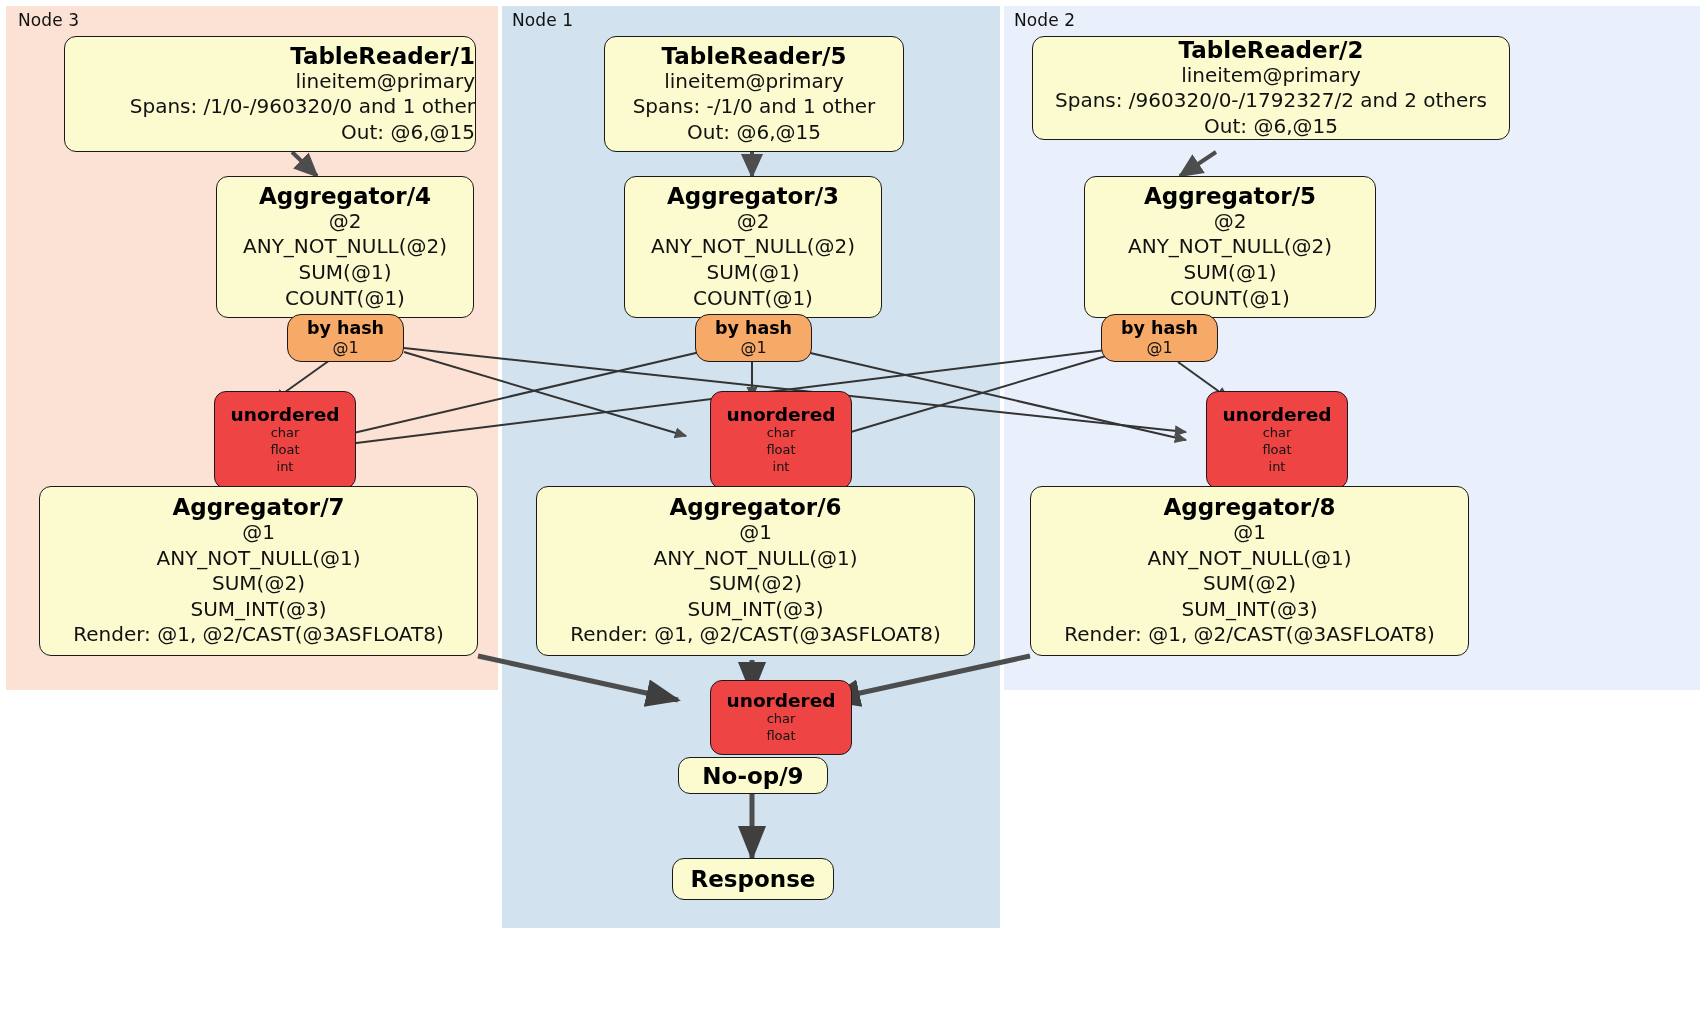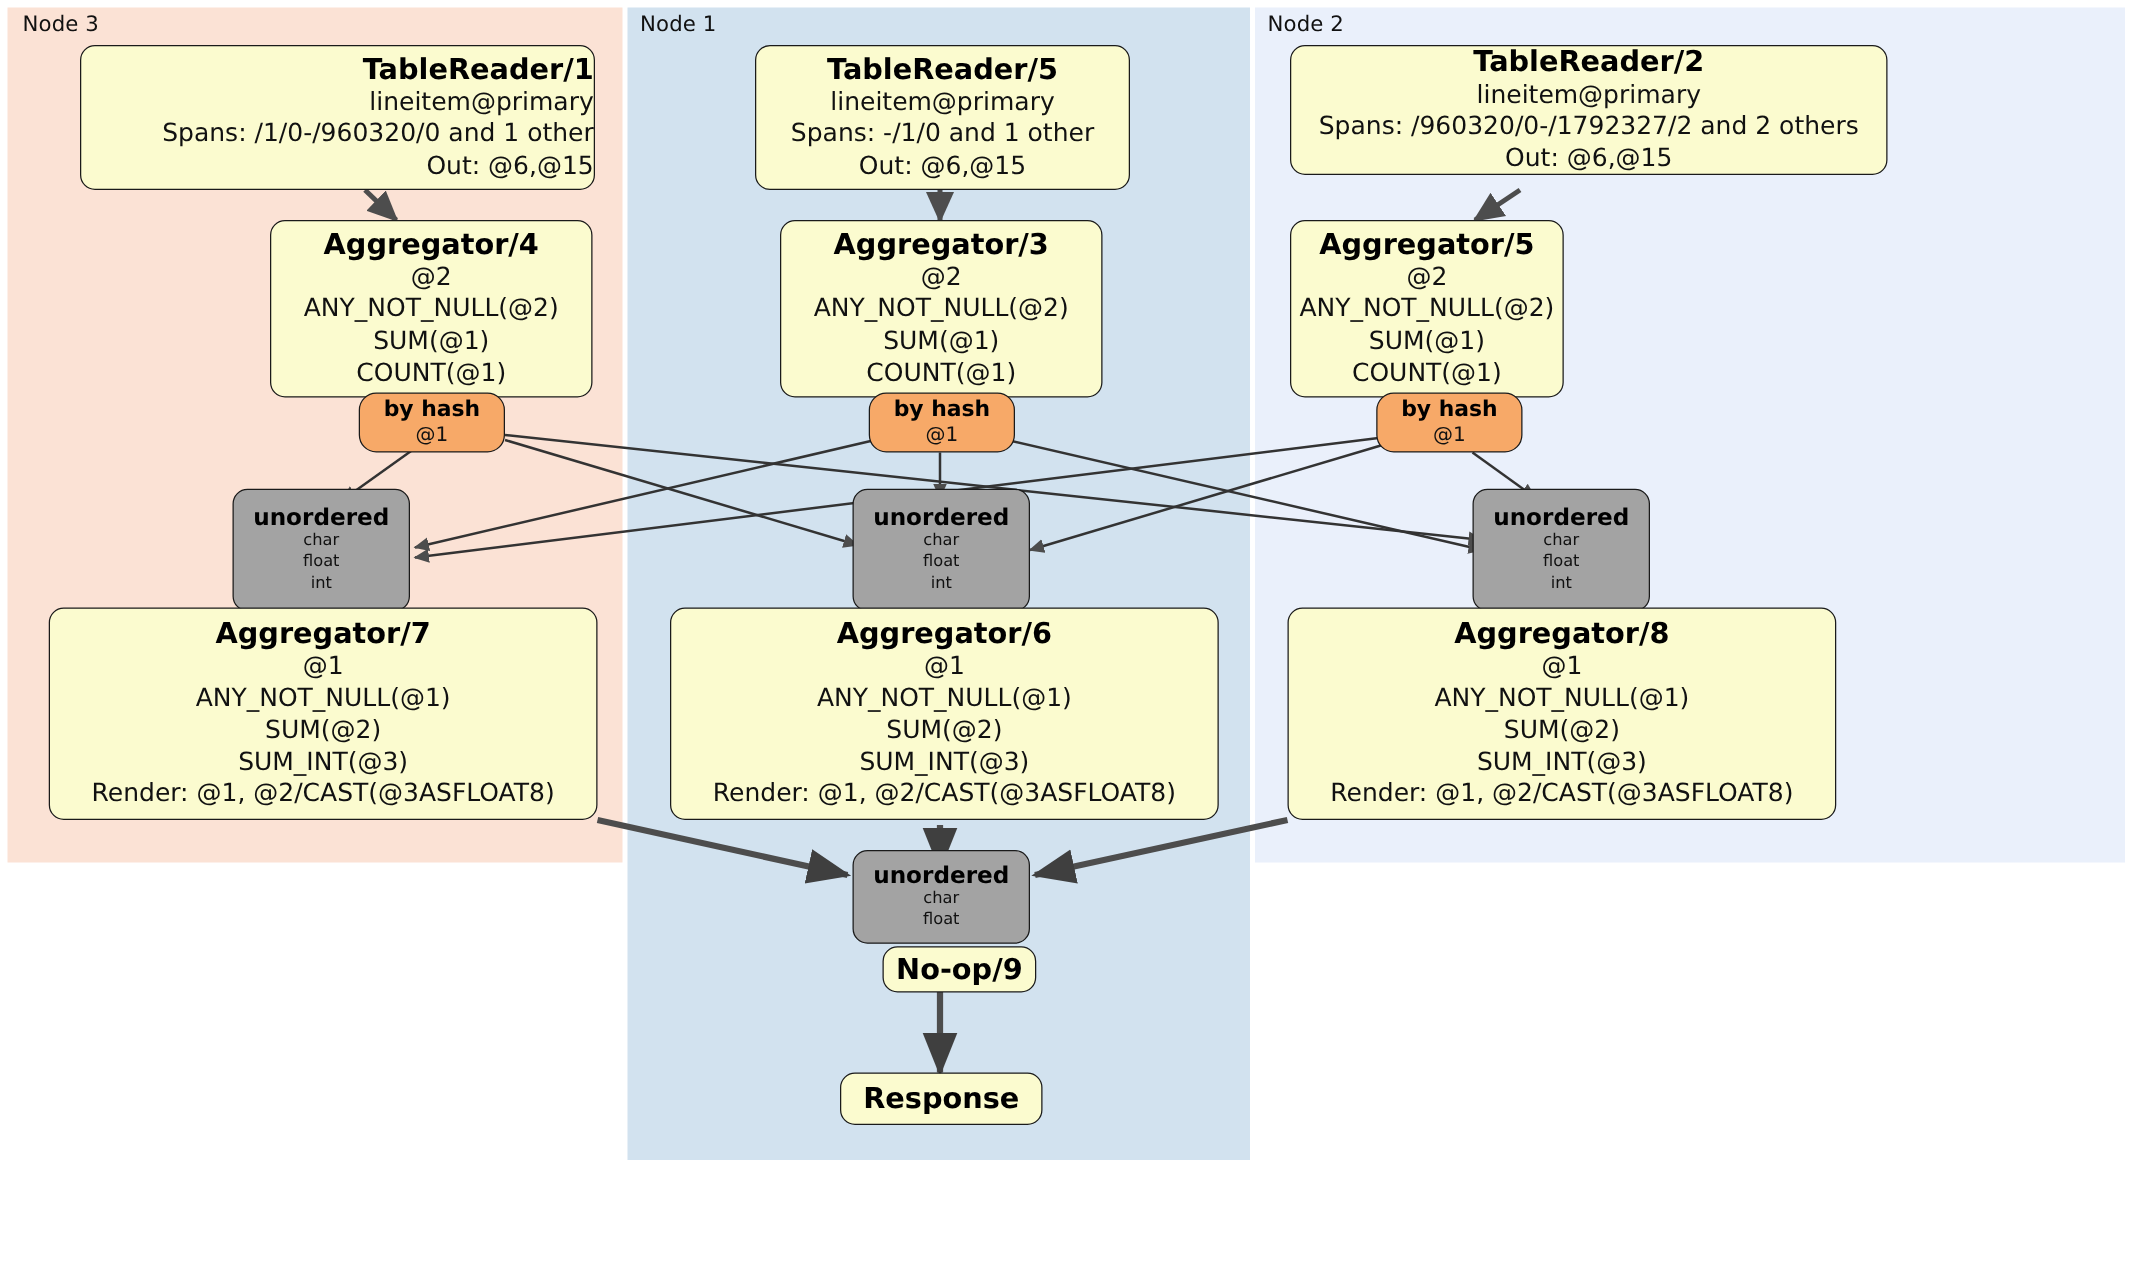--- a/index.html
+++ b/index.html
@@ -18,21 +18,21 @@
        align-items:center;justify-content:center;text-align:center;}
 
   .proc{background:#fbfbcf;border:1.6px solid #1a1a1a;border-radius:12px;}
   .proc .title{font-weight:bold;font-size:23px;color:#000;line-height:1.13;}
   .proc .ln{font-size:20px;color:#111;line-height:1.28;white-space:nowrap;}
 
   .hash{background:#f7a968;border:1.6px solid #1a1a1a;border-radius:14px;}
   .hash .title{font-weight:bold;font-size:17.5px;color:#000;line-height:1.1;}
   .hash .ln{font-size:16px;color:#111;line-height:1.2;}
 
-  .sync{background:#a3a3a3;border:1.6px solid #1a1a1a;border-radius:12px;}
+  .sync{background:#ef4444;border:1.6px solid #1a1a1a;border-radius:12px;margin-left:28px;}
   .sync .title{font-weight:bold;font-size:18.5px;color:#000;line-height:1.15;}
   .sync .ln{font-size:13px;color:#111;line-height:1.3;}
 
   .small .title{font-size:23px;}
 </style>
 </head>
 <body>
 
 <div id="stage">
 
@@ -107,21 +107,21 @@
   </div>
 
   <div class="box proc" style="left:624px;top:176px;width:258px;height:142px;">
     <div class="title">Aggregator/3</div>
     <div class="ln">@2</div>
     <div class="ln">ANY_NOT_NULL(@2)</div>
     <div class="ln">SUM(@1)</div>
     <div class="ln">COUNT(@1)</div>
   </div>
 
-  <div class="box proc" style="left:1032px;top:176px;width:219px;height:142px;">
+  <div class="box proc" style="left:1084px;top:176px;width:292px;height:142px;">
     <div class="title">Aggregator/5</div>
     <div class="ln">@2</div>
     <div class="ln">ANY_NOT_NULL(@2)</div>
     <div class="ln">SUM(@1)</div>
     <div class="ln">COUNT(@1)</div>
   </div>
 
   <div class="box hash" style="left:287px;top:314px;width:117px;height:48px;">
     <div class="title">by hash</div>
     <div class="ln">@1</div>
@@ -184,21 +184,21 @@
     <div class="ln">SUM_INT(@3)</div>
     <div class="ln">Render: @1, @2/CAST(@3ASFLOAT8)</div>
   </div>
 
   <div class="box sync" style="left:682px;top:680px;width:142px;height:75px;">
     <div class="title">unordered</div>
     <div class="ln">char</div>
     <div class="ln">float</div>
   </div>
 
-  <div class="box proc small" style="left:706px;top:757px;width:123px;height:37px;align-items:center;">
+  <div class="box proc small" style="left:678px;top:757px;width:150px;height:37px;align-items:center;">
     <div class="title">No-op/9</div>
   </div>
 
   <div class="box proc small" style="left:672px;top:858px;width:162px;height:42px;">
     <div class="title">Response</div>
   </div>
 
 </div>
 
 </body></html>

